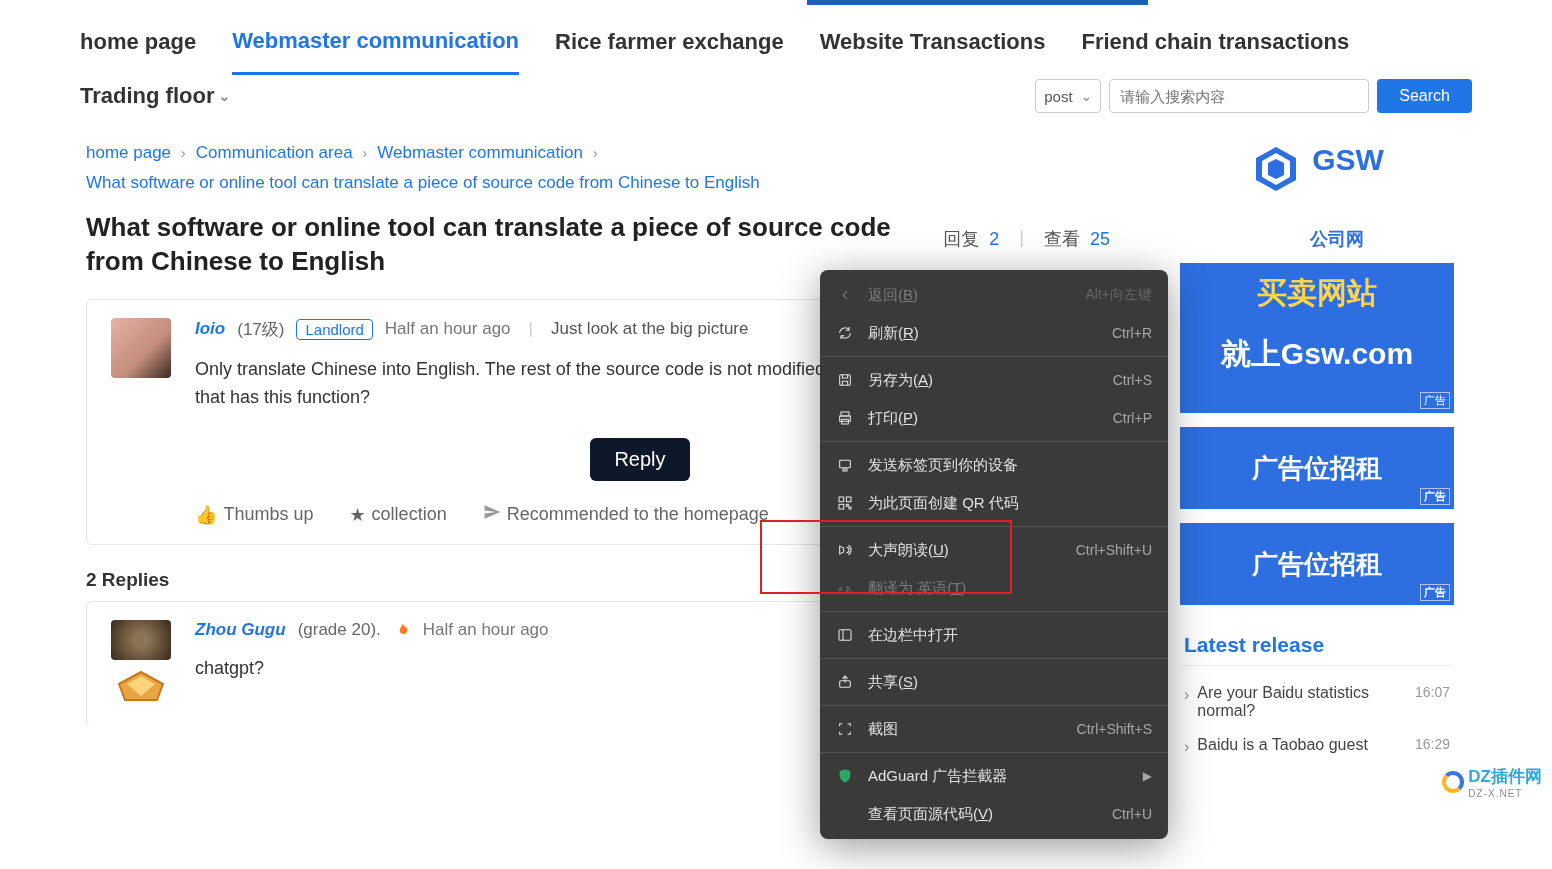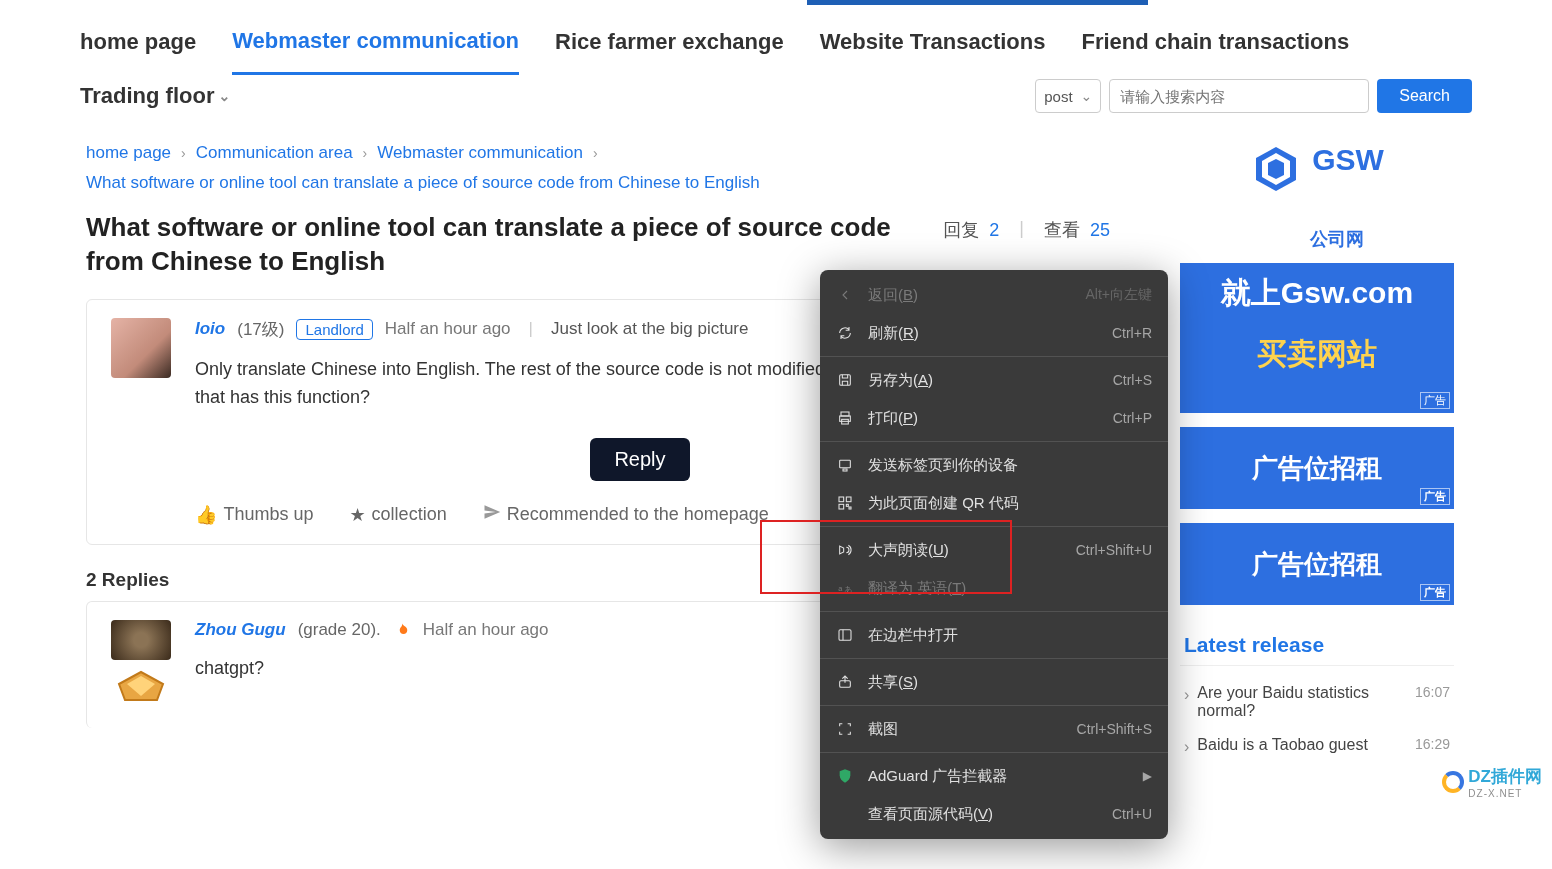--- a/index.html
+++ b/index.html
@@ -20,21 +20,21 @@
   .main-wrap { display: flex; padding: 30px 0 0 62px; gap: 20px; }
   .content { flex: 0 0 1072px; }
   .sidebar { flex: 0 0 274px; margin-left: 26px; }
 
   .breadcrumb { display: flex; flex-wrap: wrap; align-items: center; gap: 10px; font-size: 17px; color: #555; margin-bottom: 18px; padding: 0 24px; }
   .breadcrumb a { color: #2076e6; text-decoration: none; cursor: pointer; }
   .bc-sep { color: #999; font-size: 14px; }
 
   .title-row { display: flex; align-items: flex-start; padding: 0 24px; margin-bottom: 20px; gap: 30px; }
   .thread-title { font-size: 26px; font-weight: 700; color: #222; line-height: 1.3; flex: 1; }
-  .stats { display: flex; gap: 20px; font-size: 18px; color: #555; margin-top: 7px; white-space: nowrap; }
+  .stats { display: flex; gap: 20px; font-size: 18px; color: #555; margin-top: 16px; white-space: nowrap; }
   .stats .num { color: #2076e6; }
   .stats-sep { color: #ccc; }
 
   .post-card { border: 1px solid #e6e6e6; border-radius: 6px; margin: 0 24px 20px 24px; padding: 18px 24px; }
   .post-head { display: flex; align-items: center; gap: 12px; margin-bottom: 14px; font-size: 17px; flex-wrap: wrap; }
   .avatar { width: 60px; height: 60px; border-radius: 4px; background: linear-gradient(135deg,#e5b3a6,#c28b7a 60%,#3a2a22); flex-shrink: 0; }
   .avatar2 { width: 60px; height: 40px; border-radius: 4px; background: radial-gradient(circle at 50% 50%, #8b7355 20%, #3a2a1a); flex-shrink: 0; }
   .post-body { display: flex; gap: 24px; }
   .post-text { flex: 1; }
   .author { color: #2076e6; font-weight: 700; cursor: pointer; font-style: italic; }
@@ -218,22 +218,22 @@
     <div class="ad-box">
       <div class="ad-top">
         <svg class="gsw-logo" viewBox="0 0 52 52">
             <polygon points="26,4 46,15 46,37 26,48 6,37 6,15" fill="#2d6fe0"></polygon>
             <polygon points="26,10 40,18 40,34 26,42 12,34 12,18" fill="#fff"></polygon>
             <polygon points="26,16 34,20 34,32 26,36 18,32 18,20" fill="#2d6fe0"></polygon>
           </svg>
         <span>GSW</span>
       </div>
       <div class="ad-sub">公司网</div>
+      <div class="ad-line yellow">买卖网站</div>
       <div class="ad-line">就上Gsw.com</div>
-      <div class="ad-line yellow">买卖网站</div>
       <div class="ad-tag">广告</div>
     </div>
     <div class="ad-box2">
       <span>广告位招租</span>
       <div class="ad-tag">广告</div>
     </div>
     <div class="ad-box2">
       <span>广告位招租</span>
       <div class="ad-tag">广告</div>
     </div>

